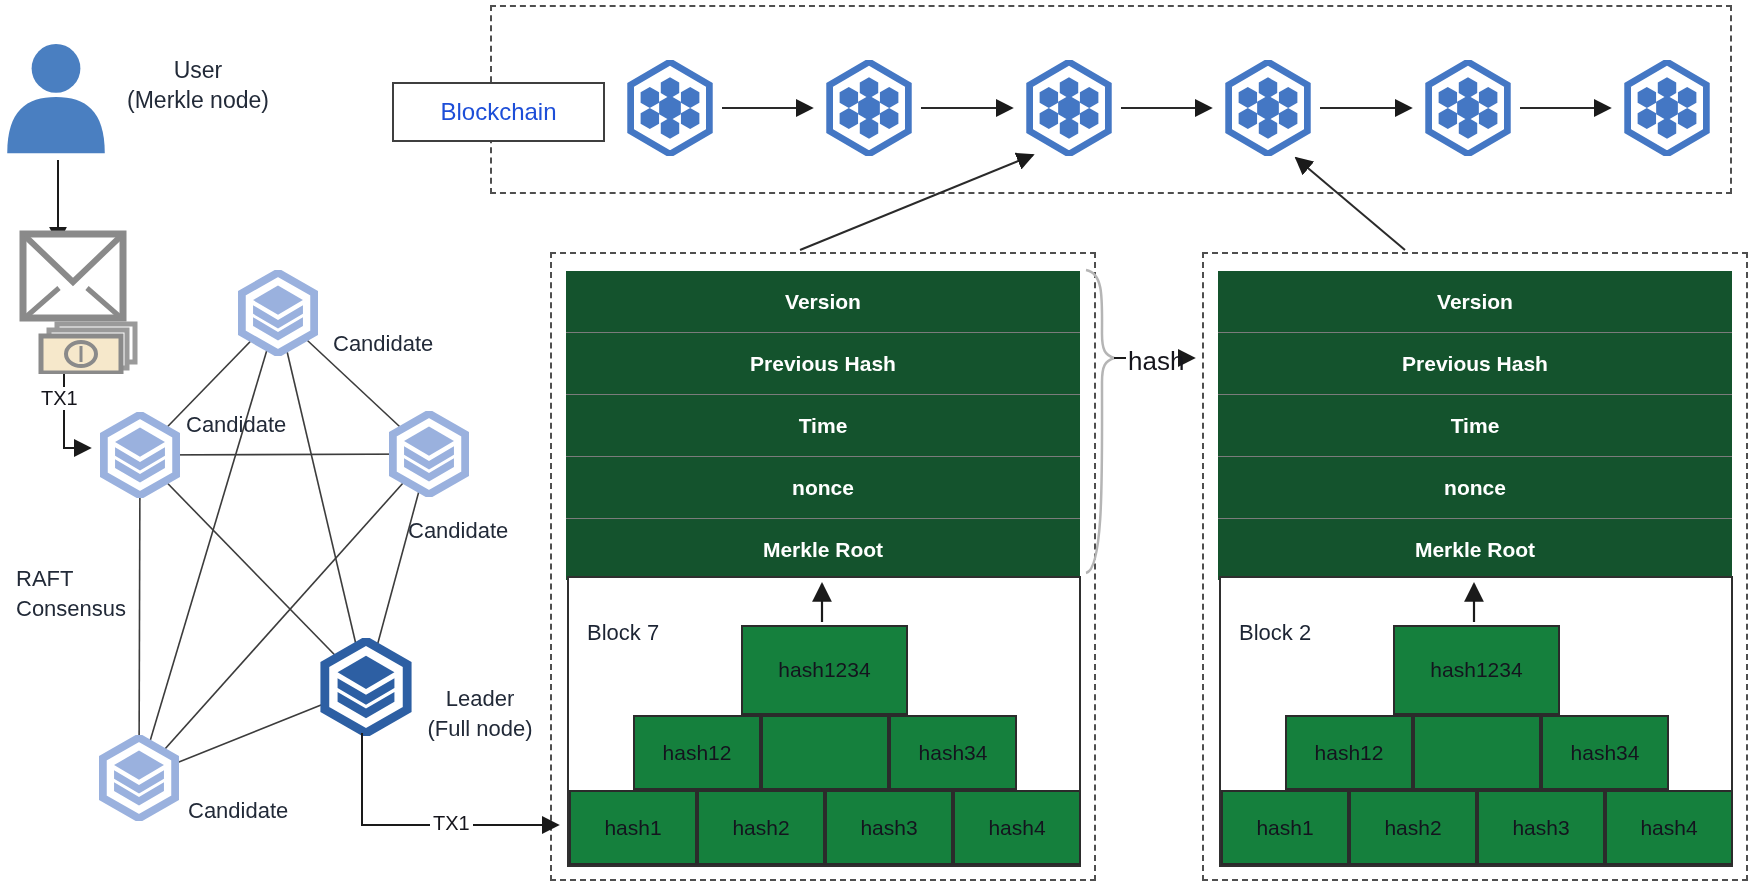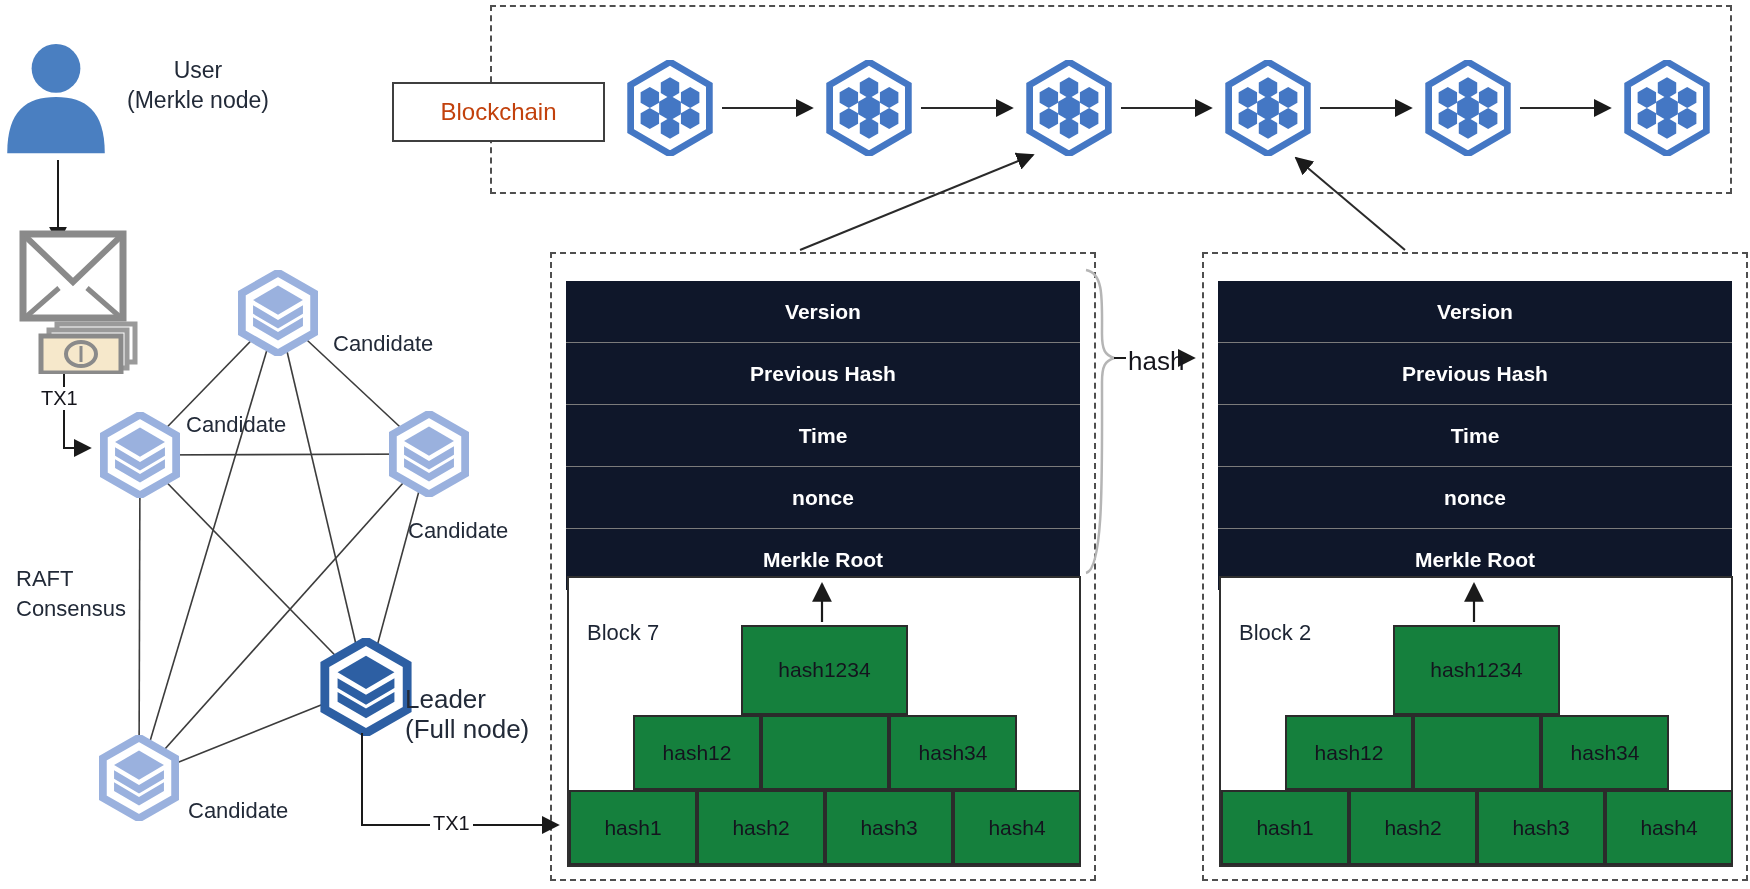--- a/index.html
+++ b/index.html
@@ -13,31 +13,31 @@
   .icon{z-index:2;}
   .lbl{z-index:4;color:#222a38;white-space:nowrap;}
   #wires-over{z-index:5;}
   .whitebg{background:#fff;padding:0 3px;z-index:6;color:#15151c;}
 
   
   .dashbox{border:2px dashed #4f4f4f;background:transparent;}
   #topbox{left:490px;top:5px;width:1238px;height:185px;z-index:0;}
   #chainlabel{
     left:392px;top:82px;width:209px;height:56px;background:#fff;border:2px solid #3f3f3f;
-    display:flex;align-items:center;justify-content:center;font-size:24px;color:#c2410c;z-index:3;
+    display:flex;align-items:center;justify-content:center;font-size:24px;color:#1d4ed8;z-index:3;
   }
   .chain-ic{width:96px;height:96px;color:#4477c4;z-index:2;}
 
   
   .node-ic{width:86px;height:86px;color:#9ab1de;}
   .leader-ic{width:98px;height:98px;color:#2d5fa3;}
 
   
   .block-panel{position:absolute;top:252px;width:542px;height:625px;border:2px dashed #4f4f4f;z-index:3;}
-  .bheader{position:absolute;left:14px;top:27px;width:514px;background:#0f172a;}
+  .bheader{position:absolute;left:14px;top:17px;width:514px;background:#14532d;}
   .brow{height:61px;line-height:61px;text-align:center;color:#fff;font-weight:bold;
         font-size:21px;border-bottom:1px solid #7b7b7b;}
   .brow:last-child{border-bottom:none;}
   .bbody{position:absolute;left:15px;top:322px;width:510px;height:287px;border:2px solid #2f2f2f;background:#fff;}
   .bname{position:absolute;left:35px;top:366px;font-size:22px;color:#1c2433;}
   .hcell{position:absolute;border:2px solid #2b2b2b;background:#15803d;display:flex;
          align-items:center;justify-content:center;font-size:21px;color:#14141e;box-sizing:border-box;}
   .root-box{left:189px;top:371px;width:167px;height:90px;}
   .mid-l{left:81px;top:461px;width:128px;height:75px;}
   .mid-c{left:209px;top:461px;width:128px;height:75px;}
@@ -155,21 +155,21 @@
       <use href="#ic-node"></use>
     </svg>
   <svg class="abs icon leader-ic" style="left:317px;top:638px">
       <use href="#ic-node"></use>
     </svg>
 
   <div class="abs lbl" style="left:333px;top:331px;font-size:22px">Candidate</div>
   <div class="abs lbl" style="left:186px;top:412px;font-size:22px">Candidate</div>
   <div class="abs lbl" style="left:408px;top:518px;font-size:22px">Candidate</div>
   <div class="abs lbl" style="left:188px;top:798px;font-size:22px">Candidate</div>
-  <div class="abs lbl" style="left:405px;top:684px;width:150px;text-align:left;font-size:26px;line-height:30px">
+  <div class="abs lbl" style="left:405px;top:684px;width:150px;text-align:center;font-size:22px;line-height:30px">
     <div>Leader</div>
     <div>(Full node)</div>
   </div>
   <div class="abs lbl" style="left:16px;top:564px;width:145px;text-align:left;font-size:22px;line-height:30px">
     <div>RAFT</div>
     <div>Consensus</div>
   </div>
 
   <div class="block-panel" style="left:550px">
     <div class="bheader">

